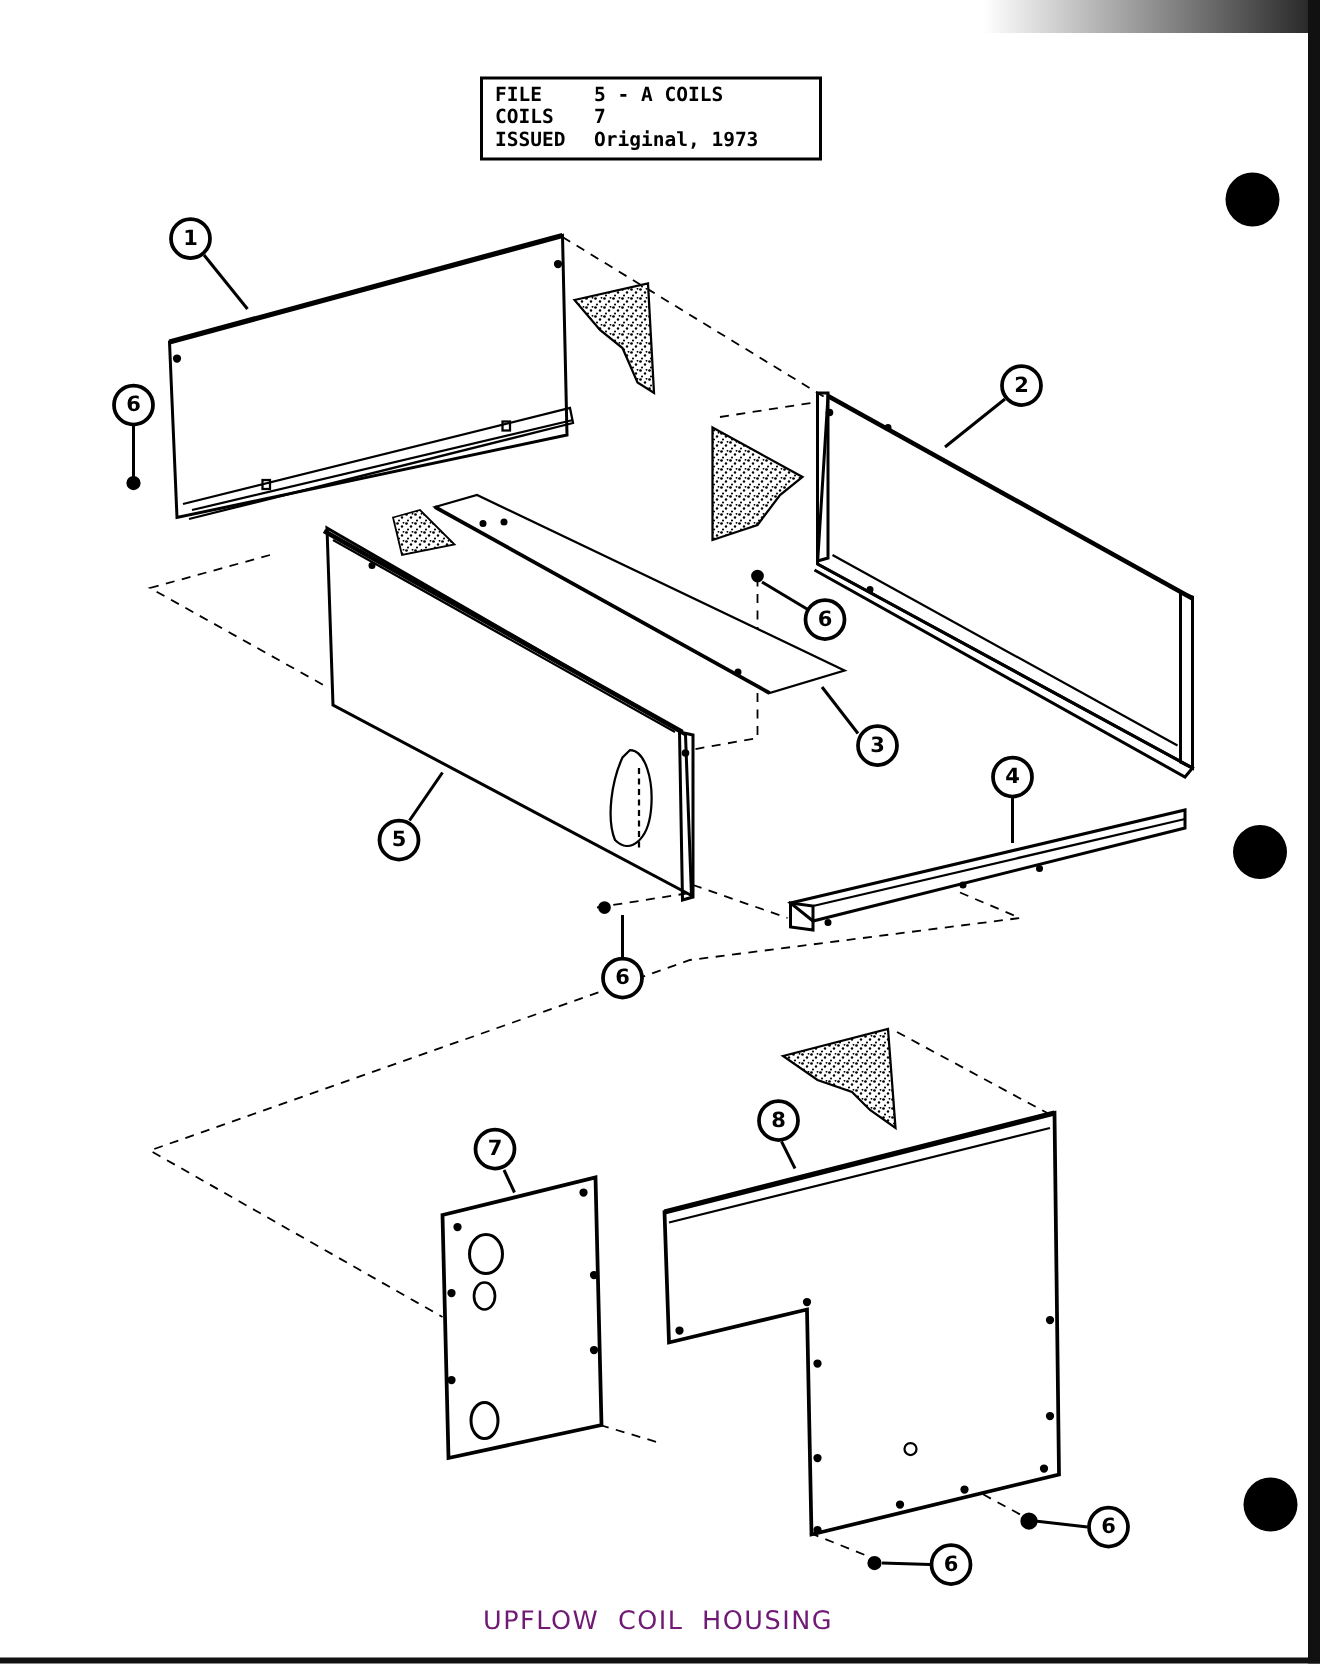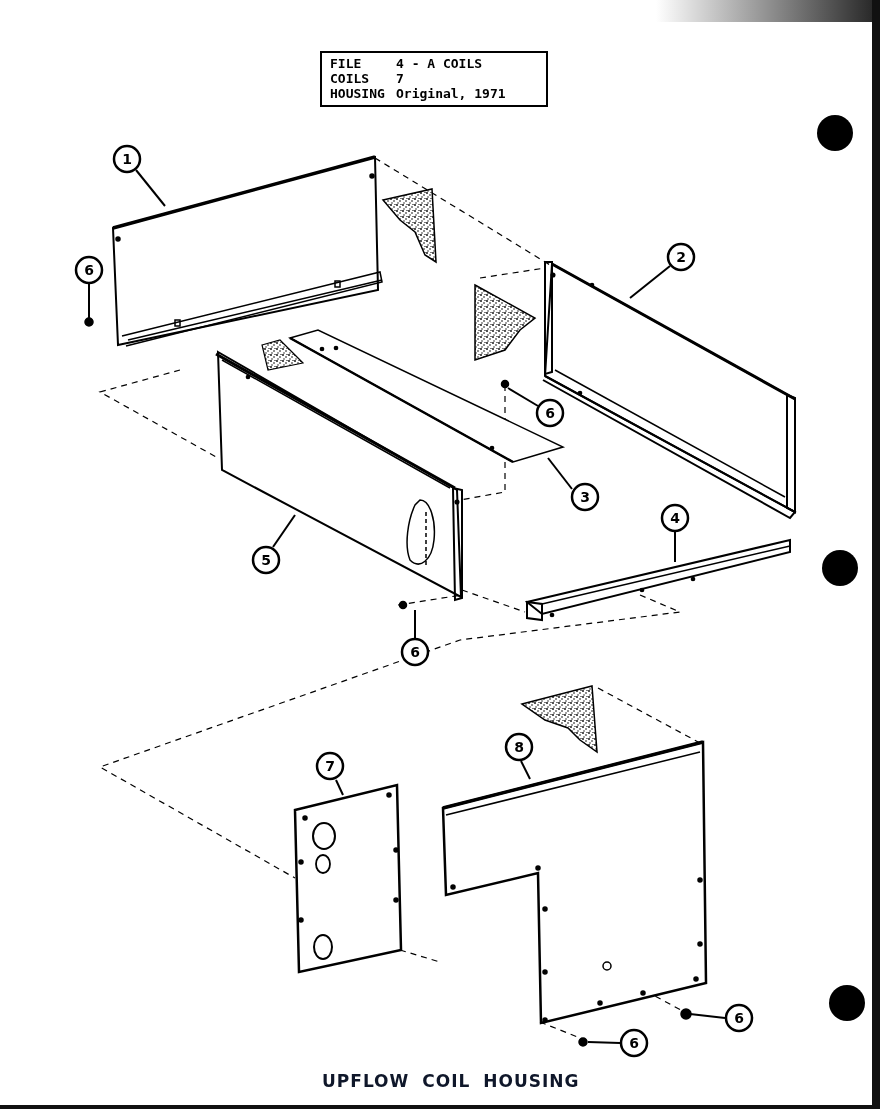--- a/index.html
+++ b/index.html
@@ -3,45 +3,45 @@
 <meta charset="utf-8">
 <style>
   html,body{margin:0;padding:0;background:#fff;}
   body{width:880px;height:1109px;position:relative;overflow:hidden;font-family:"DejaVu Sans Mono","Liberation Mono",monospace;}
   .edge-top{position:absolute;left:560px;top:0;width:320px;height:22px;background:linear-gradient(90deg,#fff 0%,#fff 30%,#222 100%);}
   .edge-right{position:absolute;right:0;top:0;width:8px;height:1109px;background:#111;}
   .edge-bottom{position:absolute;left:0;bottom:0;width:880px;height:4px;background:#111;}
   .infobox{position:absolute;left:320px;top:51px;width:228px;height:56px;border:2px solid #000;background:#fff;box-sizing:border-box;padding:3px 8px;}
   .inforow{display:flex;font-weight:bold;font-size:13px;line-height:15px;color:#000;align-items:center;}
   .inforow .k{width:66px;}
-  .caption{position:absolute;left:322px;top:1071px;font-family:"DejaVu Sans","Liberation Sans",sans-serif;font-weight:bold;font-size:17px;letter-spacing:1px;color:#0f172a;word-spacing:6px;}
+  .caption{position:absolute;left:322px;top:1071px;font-family:"DejaVu Sans","Liberation Sans",sans-serif;font-weight:normal;font-size:17px;letter-spacing:1px;color:#701a75;word-spacing:6px;}
   .punch{position:absolute;width:36px;height:36px;border-radius:50%;background:#000;}
   svg{position:absolute;left:0;top:0;}
   .callout circle{fill:#fff;stroke:#000;stroke-width:2.5;}
   .callout text{font-family:"DejaVu Sans","Liberation Sans",sans-serif;font-weight:bold;font-size:14px;text-anchor:middle;dominant-baseline:central;}
 </style>
 </head>
 <body>
 
 <div class="edge-top"></div>
 <div class="edge-right"></div>
 <div class="edge-bottom"></div>
 
 <div class="infobox">
   <div class="inforow">
     <span class="k">FILE</span>
-    <span>4 - A COILS</span>
+    <span>5 - A COILS</span>
   </div>
   <div class="inforow">
     <span class="k">COILS</span>
     <span>7</span>
   </div>
   <div class="inforow">
-    <span class="k">HOUSING</span>
-    <span>Original, 1971</span>
+    <span class="k">ISSUED</span>
+    <span>Original, 1973</span>
   </div>
 </div>
 
 <div class="punch" style="left:817px;top:115px;"></div>
 <div class="punch" style="left:822px;top:550px;"></div>
 <div class="punch" style="left:829px;top:985px;"></div>
 
 <svg width="880" height="1109" viewBox="0 0 880 1109">
   <defs>
     <pattern id="stip" width="6" height="6" patternUnits="userSpaceOnUse">

